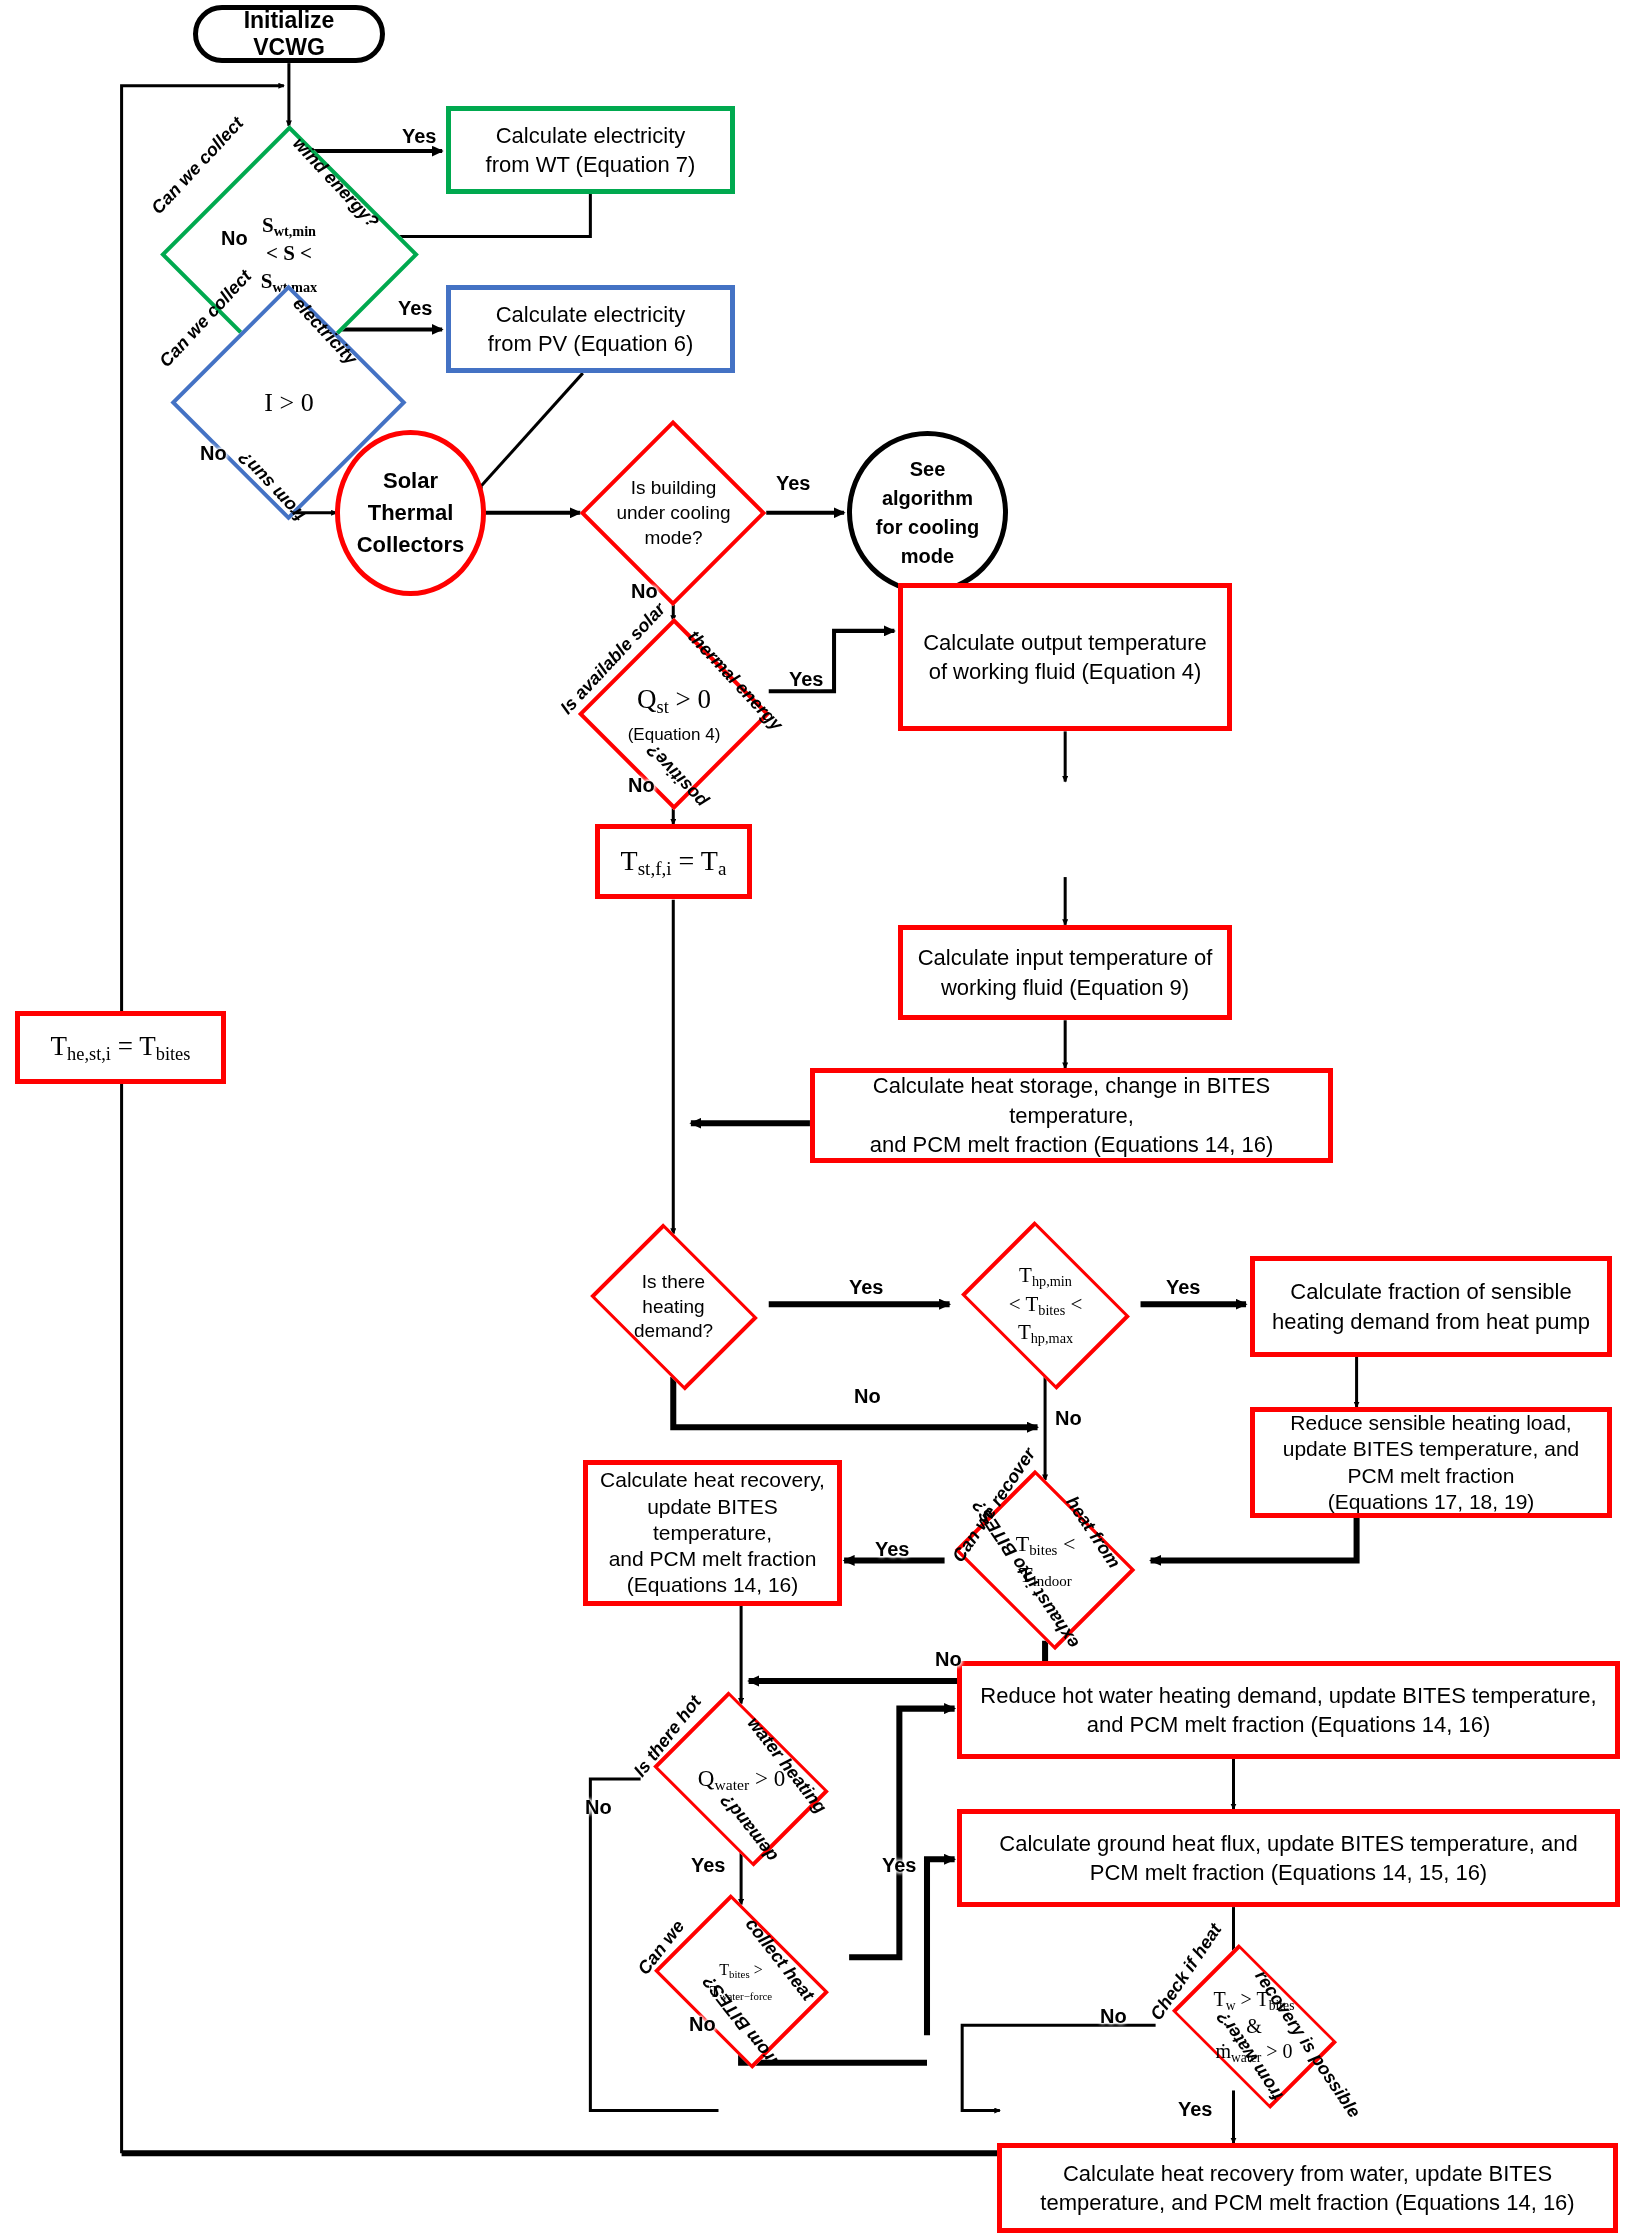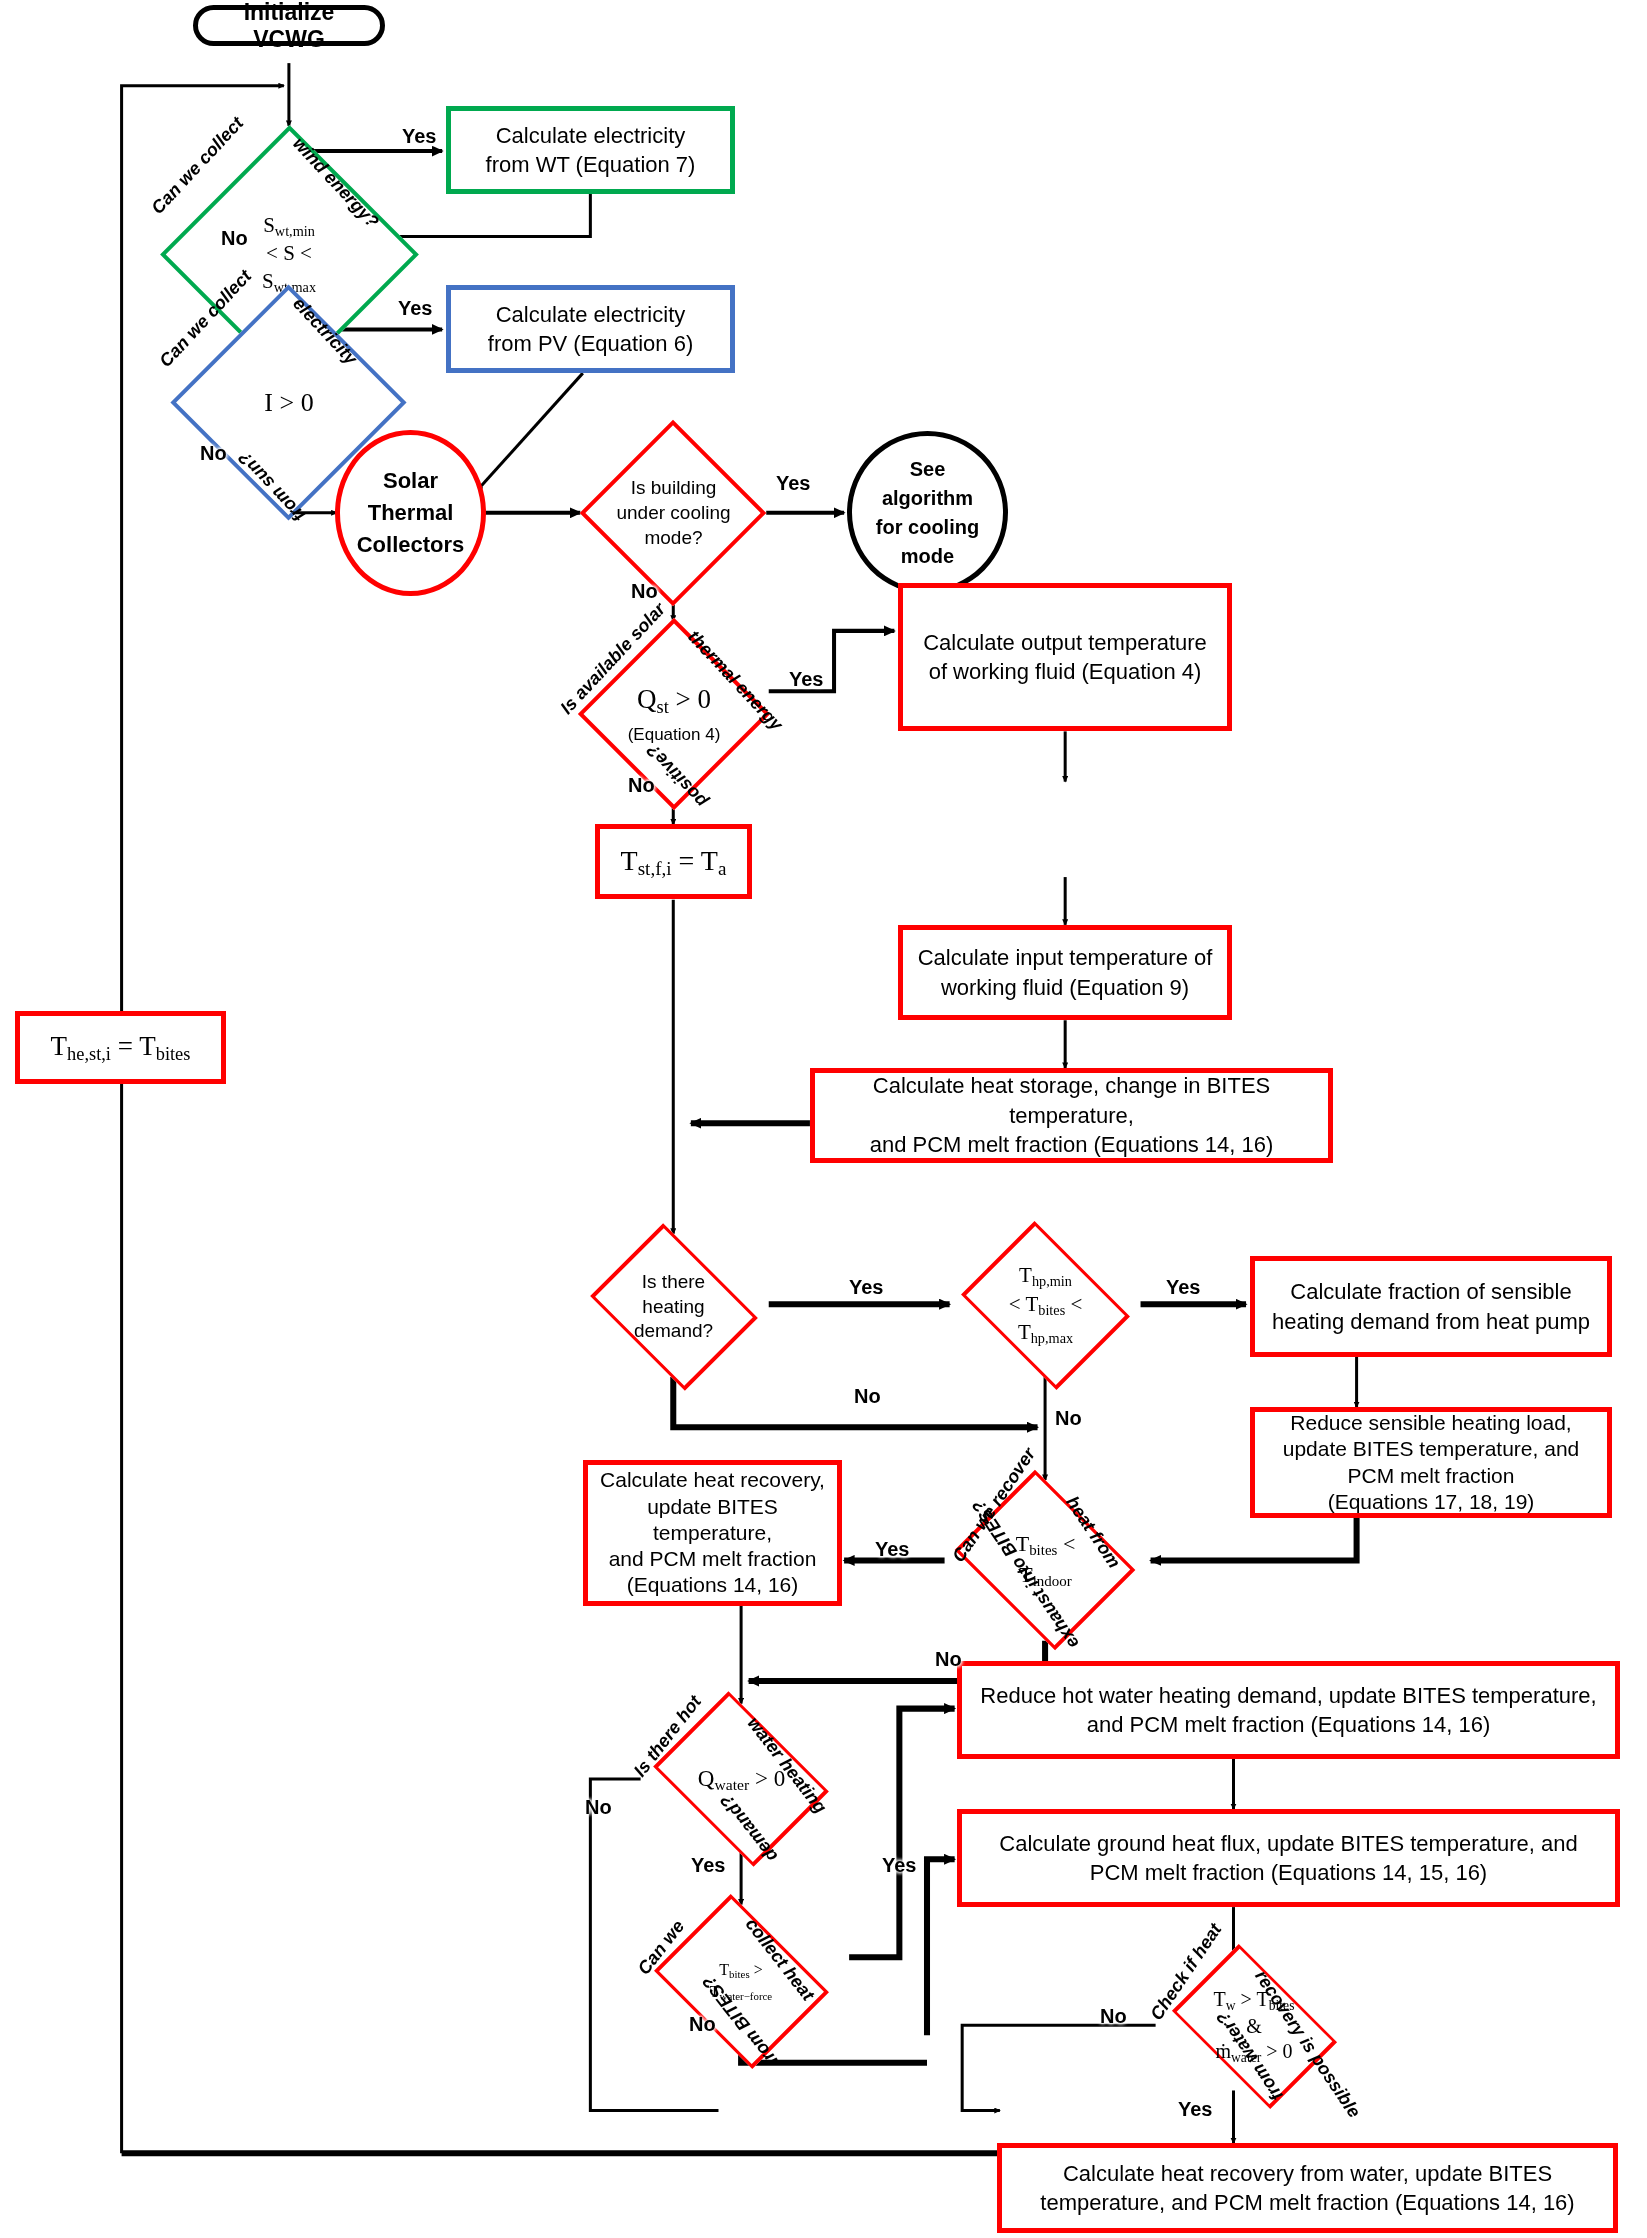--- a/index.html
+++ b/index.html
@@ -149,25 +149,25 @@
       <line x1="2455" y1="3795" x2="2455" y2="3900" stroke-width="6" marker-end="url(#ah)"></line>
 
       <path d="M 2300 4030 L 1915 4030 L 1915 4200 L 1990 4200" stroke-width="6" marker-end="url(#ah)"></path>
 
       <line x1="2455" y1="4160" x2="2455" y2="4265" stroke-width="6" marker-end="url(#ah)"></line>
 
       <line x1="242" y1="4285" x2="1990" y2="4285" stroke-width="12"></line>
     </g>
   </svg>
 
-  <div class="node term" style="left:193px;top:5px;width:192px;height:41px;">
+  <div class="node term" style="left:193px;top:5px;width:192px;height:58px;">
     <div class="inner">Initialize VCWG</div>
   </div>
 
-  <div class="dia" style="left:160px;top:125px;width:258px;height:258px;">
+  <div class="dia" style="left:160px;top:125px;width:258px;height:258px;font-weight:bold;">
     <div class="shape green" style="transform:rotate(45deg);transform-origin:50% 50%;width:183px;height:183px;left:38px;top:38px;"></div>
     <div class="label mth">
       <div>
         <div><span>S</span><span class="sub">wt,min</span></div>
         <div>&lt; S &lt;</div>
         <div><span>S</span><span class="sub">wt,max</span></div>
       </div>
     </div>
   </div>
   <div class="cap" style="left:155px;top:201px;transform:rotate(-47deg);">Can we collect</div>

